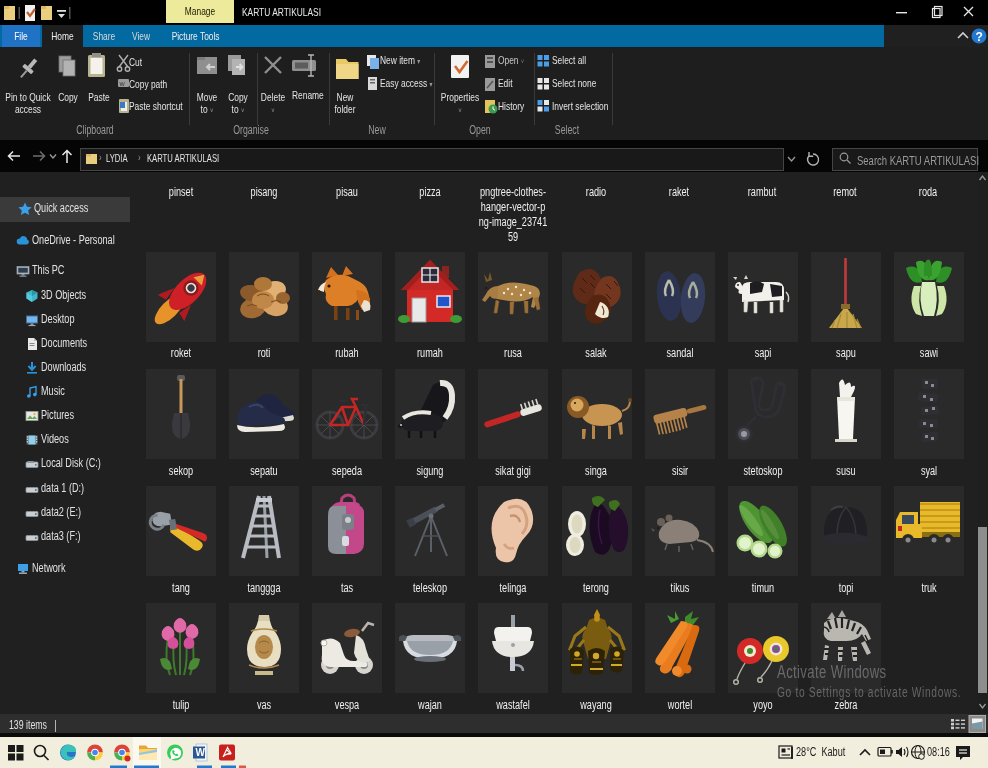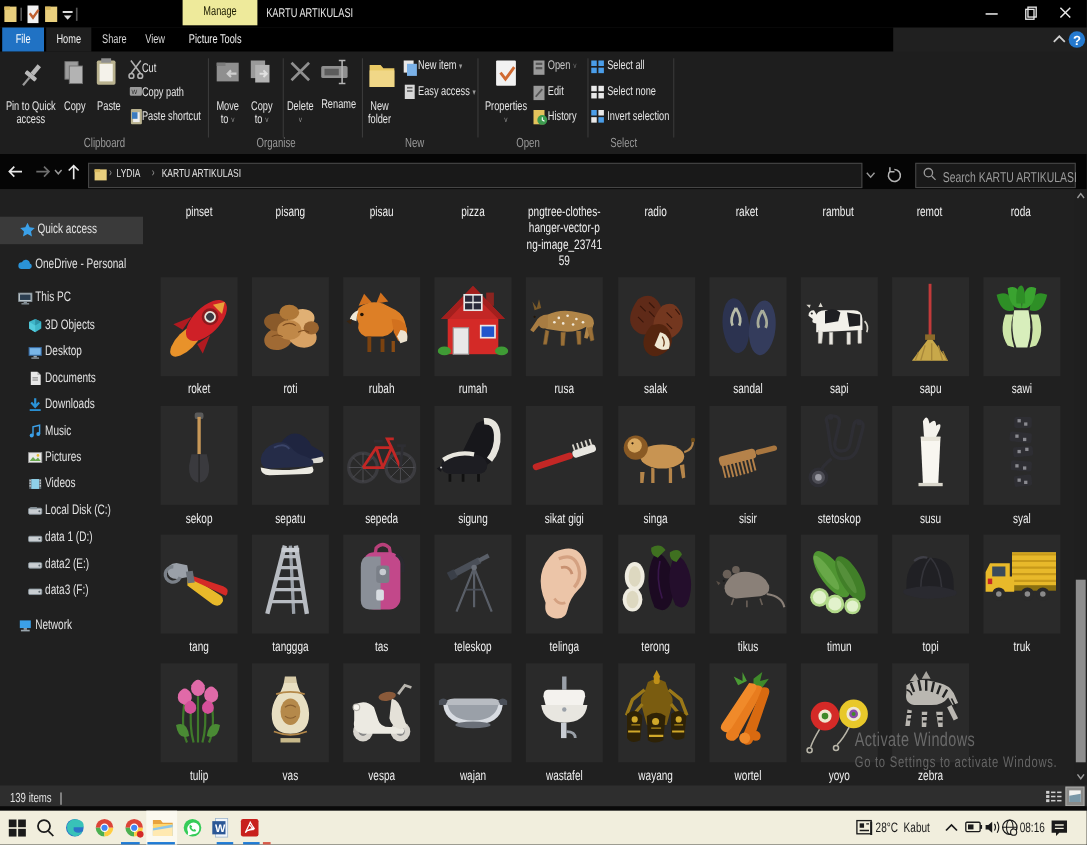--- a/index.html
+++ b/index.html
@@ -23,21 +23,21 @@
     <div class="abs" style="left:166px;top:0;width:68px;height:23px;background:#eeea9b;"></div>
     <div class="t" style="left:166px;top:5px;width:68px;text-align:center;transform-origin:50% 50%;font-size:11.5px;color:#1b1b00;">Manage</div>
     <div class="t" style="left:242px;top:6px;font-size:11.5px;color:#e8e8e8;">KARTU ARTIKULASI</div>
     <svg class="abs" style="left:888px;top:0" width="100" height="25" viewBox="0 0 100 25">
       <rect x="8" y="12" width="11" height="1.4" fill="#e8e8e8"></rect>
       <rect x="44.5" y="8.5" width="7.5" height="9" fill="none" stroke="#e8e8e8" stroke-width="1.2"></rect>
       <rect x="46.5" y="6.5" width="7.5" height="9" fill="none" stroke="#e8e8e8" stroke-width="1.2"></rect>
       <path d="M76 7 l9 9 M85 7 l-9 9" stroke="#e8e8e8" stroke-width="1.3"></path>
     </svg>
   </div>
-<div class="abs" style="left:0;top:25px;width:812px;height:22px;background:#000000;">
+<div class="abs" style="left:0;top:25px;width:884px;height:22px;background:#0369a1;">
     <div class="abs" style="left:2px;top:0;width:38px;height:22px;background:#2072c4;"></div>
     <div class="t" style="left:2px;top:5px;width:38px;text-align:center;transform-origin:50% 50%;font-size:11.5px;color:#fff;">File</div>
     <div class="abs" style="left:42px;top:0;width:41px;height:22px;background:#1e1e1e;"></div>
     <div class="t" style="left:42px;top:5px;width:41px;text-align:center;transform-origin:50% 50%;font-size:11.5px;color:#f0f0f0;">Home</div>
     <div class="t" style="left:86px;top:5px;width:36px;text-align:center;transform-origin:50% 50%;font-size:11.5px;color:#d8d8d8;">Share</div>
     <div class="t" style="left:124px;top:5px;width:34px;text-align:center;transform-origin:50% 50%;font-size:11.5px;color:#d8d8d8;">View</div>
     <div class="t" style="left:163px;top:5px;width:64px;text-align:center;transform-origin:50% 50%;font-size:11.5px;color:#f0f0f0;">Picture Tools</div>
   </div>
 <div class="abs" style="left:0;top:47px;width:988px;height:93px;background:#1e1e1e;">
     <div class="abs" style="left:189px;top:6px;width:1px;height:72px;background:#3a3a3a;"></div>

